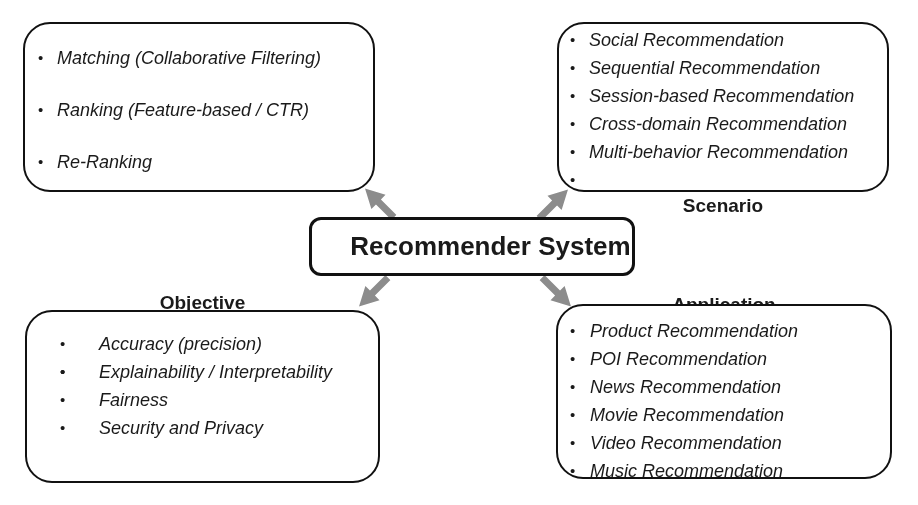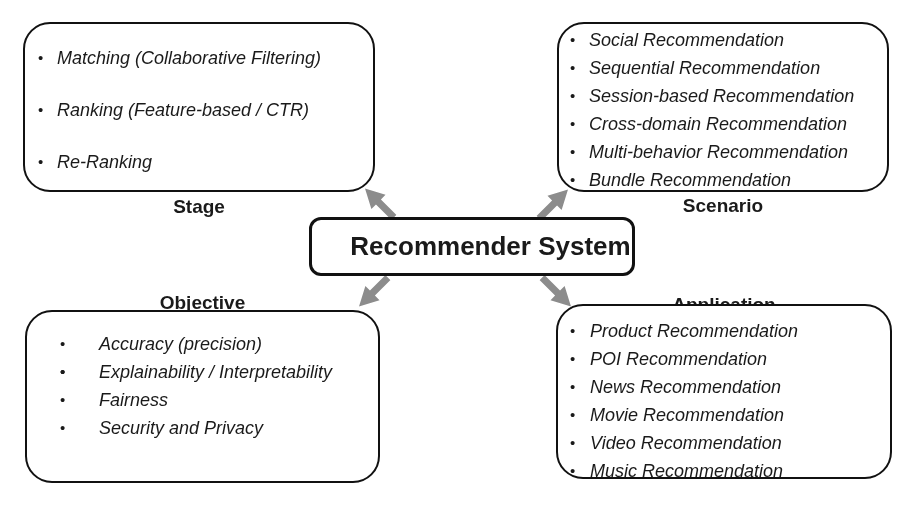--- a/index.html
+++ b/index.html
@@ -90,30 +90,29 @@
 
 <div class="canvas">
 
   <div class="box box-stage">
     <ul>
       <li><span class="bullet">•</span><span class="txt">Matching (Collaborative Filtering)</span></li>
       <li><span class="bullet">•</span><span class="txt">Ranking (Feature-based / CTR)</span></li>
       <li><span class="bullet">•</span><span class="txt">Re-Ranking</span></li>
     </ul>
   </div>
-  <div class="group-label label-stage">Stage</div>
 
   <div class="box box-scenario">
     <ul>
       <li><span class="bullet">•</span><span class="txt">Social Recommendation</span></li>
       <li><span class="bullet">•</span><span class="txt">Sequential Recommendation</span></li>
       <li><span class="bullet">•</span><span class="txt">Session-based Recommendation</span></li>
       <li><span class="bullet">•</span><span class="txt">Cross-domain Recommendation</span></li>
       <li><span class="bullet">•</span><span class="txt">Multi-behavior Recommendation</span></li>
-      <li><span class="bullet">•</span><span class="txt">Bundle Recommendation</span></li>
+      <li><span class="bullet">•</span></li>
     </ul>
   </div>
   <div class="group-label label-scenario">Scenario</div>
 
   <div class="group-label label-objective">Objective</div>
   <div class="box box-objective">
     <ul>
       <li><span class="bullet">•</span><span class="txt">Accuracy (precision)</span></li>
       <li><span class="bullet">•</span></li>
       <li><span class="bullet">•</span><span class="txt">Explainability / Interpretability</span></li>

